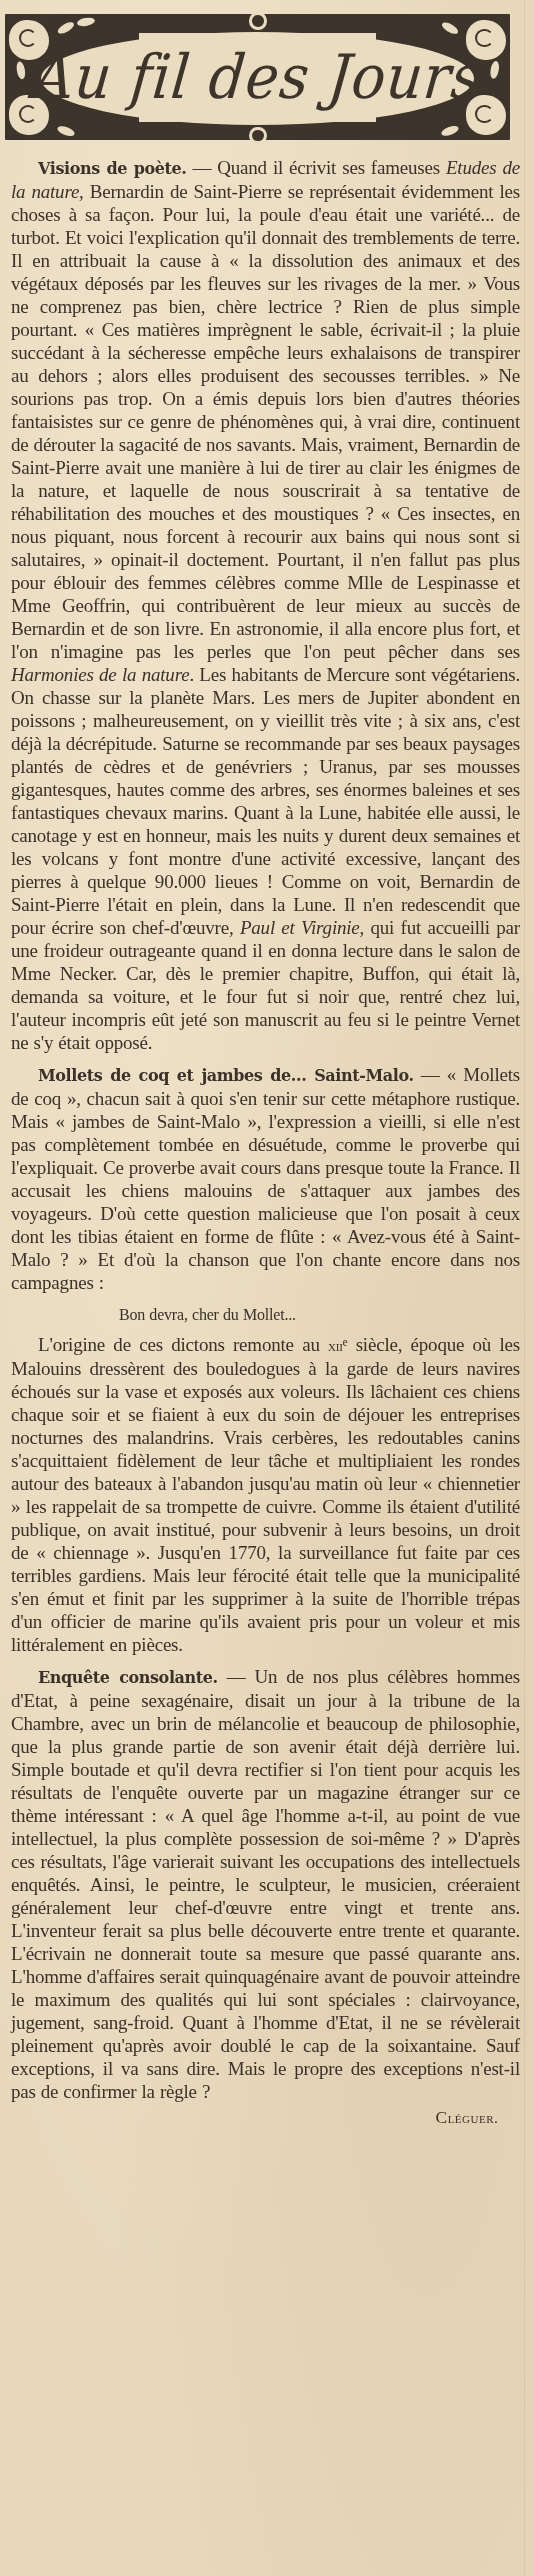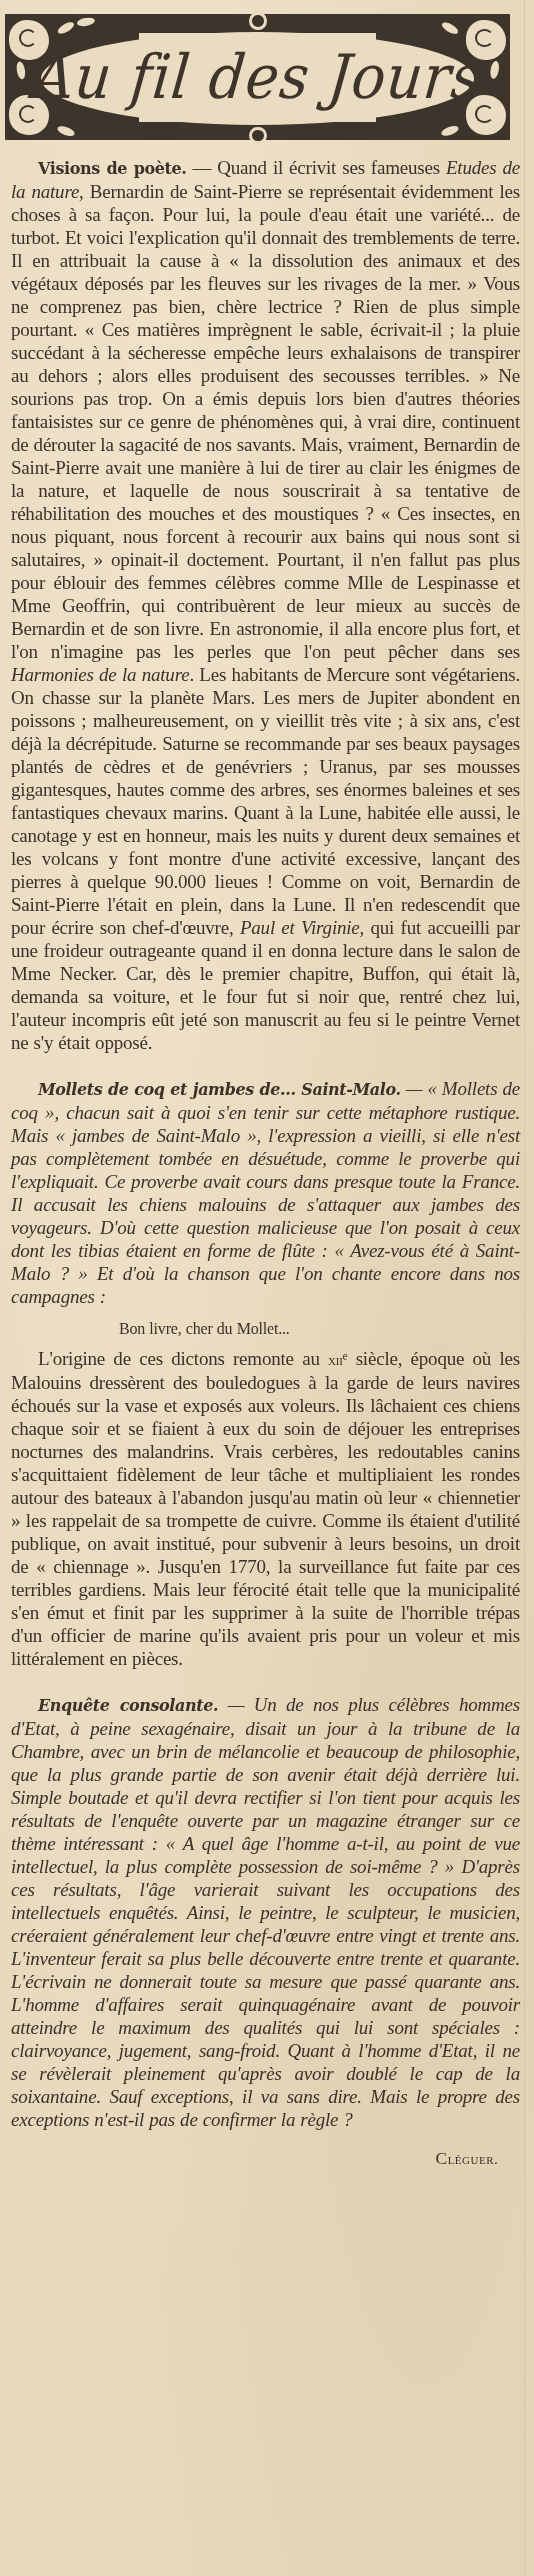--- a/index.html
+++ b/index.html
@@ -75,37 +75,37 @@
       margin: 0;
       font-size: 19px;
       line-height: 23px;
       text-align: justify;
       text-align-last: left;
       hyphens: manual;
       letter-spacing: -0.2px;
       word-spacing: 0.5px;
     }
     .para.indent { text-indent: 27px; }
-    .para.gap-before { margin-top: 23px; font-style: italic; }
+    .para.gap-before { margin-top: 9px; }
     .run-bold {
       font-family: "DejaVu Serif", serif;
       font-weight: bold;
       font-size: 16px;
       letter-spacing: -0.4px;
     }
     .run-italic { font-style: italic; }
     .run-smallcaps { font-variant: small-caps; font-size: 15.5px; }
     .verse {
       margin: 9.3px 0 7.2px 0;
       padding-left: 108px;
       font-size: 16px;
       line-height: 23px;
     }
     .signature {
-      margin-top: 17px;
+      margin-top: 4px;
       text-align: right;
       padding-right: 21.6px;
       font-size: 15.5px;
       line-height: 20.6px;
       letter-spacing: 0.5px;
     }
     .signature .cap { font-size: 17.5px; }
     .fold-line {
       position: absolute; top: 0; right: 9.3px; width: 0.5px; height: 2661px;
       background: rgba(120,95,60,0.12);
@@ -139,21 +139,21 @@
 </div>
 
 <div class="fold-line"></div>
 
 <div class="article" id="article">
     <section>
       <p class="para indent"><span class="run-bold">Visions de poète.</span><span class="run-plain"> — Quand il écrivit ses fameuses </span><span class="run-italic">Etudes de la nature</span><span class="run-plain">, Bernardin de Saint-Pierre se représentait évidemment les choses à sa façon. Pour lui, la poule d'eau était une variété... de turbot. Et voici l'explication qu'il donnait des tremblements de terre. Il en attribuait la cause à « la dissolution des animaux et des végétaux déposés par les fleuves sur les rivages de la mer. » Vous ne comprenez pas bien, chère lectrice ? Rien de plus simple pourtant. « Ces matières imprègnent le sable, écrivait-il ; la pluie succédant à la sécheresse empêche leurs exhalaisons de transpirer au dehors ; alors elles produisent des secousses terribles. » Ne sourions pas trop. On a émis depuis lors bien d'autres théories fantaisistes sur ce genre de phénomènes qui, à vrai dire, continuent de dérouter la sagacité de nos savants. Mais, vraiment, Bernardin de Saint-Pierre avait une manière à lui de tirer au clair les énigmes de la nature, et laquelle de nous souscrirait à sa tentative de réhabilitation des mouches et des moustiques ? « Ces insectes, en nous piquant, nous forcent à recourir aux bains qui nous sont si salutaires, » opinait-il doctement. Pourtant, il n'en fallut pas plus pour éblouir des femmes célèbres comme Mlle de Lespinasse et Mme Geoffrin, qui contribuèrent de leur mieux au succès de Bernardin et de son livre. En astronomie, il alla encore plus fort, et l'on n'imagine pas les perles que l'on peut pêcher dans ses </span><span class="run-italic">Harmonies de la nature</span><span class="run-plain">. Les habitants de Mercure sont végétariens. On chasse sur la planète Mars. Les mers de Jupiter abondent en poissons ; malheureusement, on y vieillit très vite ; à six ans, c'est déjà la décrépitude. Saturne se recommande par ses beaux paysages plantés de cèdres et de genévriers ; Uranus, par ses mousses gigantesques, hautes comme des arbres, ses énormes baleines et ses fantastiques chevaux marins. Quant à la Lune, habitée elle aussi, le canotage y est en honneur, mais les nuits y durent deux semaines et les volcans y font montre d'une activité excessive, lançant des pierres à quelque 90.000 lieues ! Comme on voit, Bernardin de Saint-Pierre l'était en plein, dans la Lune. Il n'en redescendit que pour écrire son chef-d'œuvre, </span><span class="run-italic">Paul et Virginie</span><span class="run-plain">, qui fut accueilli par une froideur outrageante quand il en donna lecture dans le salon de Mme Necker. Car, dès le premier chapitre, Buffon, qui était là, demanda sa voiture, et le four fut si noir que, rentré chez lui, l'auteur incompris eût jeté son manuscrit au feu si le peintre Vernet ne s'y était opposé.</span></p>
     </section>
     <section>
       <p class="para indent gap-before"><span class="run-bold">Mollets de coq et jambes de... Saint-Malo.</span><span class="run-plain"> — « Mollets de coq », chacun sait à quoi s'en tenir sur cette métaphore rustique. Mais « jambes de Saint-Malo », l'expression a vieilli, si elle n'est pas complètement tombée en désuétude, comme le proverbe qui l'expliquait. Ce proverbe avait cours dans presque toute la France. Il accusait les chiens malouins de s'attaquer aux jambes des voyageurs. D'où cette question malicieuse que l'on posait à ceux dont les tibias étaient en forme de flûte : « Avez-vous été à Saint-Malo ? » Et d'où la chanson que l'on chante encore dans nos campagnes :</span></p>
-      <p class="para verse"><span class="run-plain">Bon livre, cher du Mollet...</span></p>
+      <p class="para verse"><span class="run-plain">Bon devra, cher du Mollet...</span></p>
       <p class="para indent"><span class="run-plain">L'origine de ces dictons remonte au </span><span class="run-smallcaps">xii</span><span class="run-plain">ᵉ siècle, époque où les Malouins dressèrent des bouledogues à la garde de leurs navires échoués sur la vase et exposés aux voleurs. Ils lâchaient ces chiens chaque soir et se fiaient à eux du soin de déjouer les entreprises nocturnes des malandrins. Vrais cerbères, les redoutables canins s'acquittaient fidèlement de leur tâche et multipliaient les rondes autour des bateaux à l'abandon jusqu'au matin où leur « chiennetier » les rappelait de sa trompette de cuivre. Comme ils étaient d'utilité publique, on avait institué, pour subvenir à leurs besoins, un droit de « chiennage ». Jusqu'en 1770, la surveillance fut faite par ces terribles gardiens. Mais leur férocité était telle que la municipalité s'en émut et finit par les supprimer à la suite de l'horrible trépas d'un officier de marine qu'ils avaient pris pour un voleur et mis littéralement en pièces.</span></p>
     </section>
     <section>
       <p class="para indent gap-before"><span class="run-bold">Enquête consolante.</span><span class="run-plain"> — Un de nos plus célèbres hommes d'Etat, à peine sexagénaire, disait un jour à la tribune de la Chambre, avec un brin de mélancolie et beaucoup de philosophie, que la plus grande partie de son avenir était déjà derrière lui. Simple boutade et qu'il devra rectifier si l'on tient pour acquis les résultats de l'enquête ouverte par un magazine étranger sur ce thème intéressant : « A quel âge l'homme a-t-il, au point de vue intellectuel, la plus complète possession de soi-même ? » D'après ces résultats, l'âge varierait suivant les occupations des intellectuels enquêtés. Ainsi, le peintre, le sculpteur, le musicien, créeraient généralement leur chef-d'œuvre entre vingt et trente ans. L'inventeur ferait sa plus belle découverte entre trente et quarante. L'écrivain ne donnerait toute sa mesure que passé quarante ans. L'homme d'affaires serait quinquagénaire avant de pouvoir atteindre le maximum des qualités qui lui sont spéciales : clairvoyance, jugement, sang-froid. Quant à l'homme d'Etat, il ne se révèlerait pleinement qu'après avoir doublé le cap de la soixantaine. Sauf exceptions, il va sans dire. Mais le propre des exceptions n'est-il pas de confirmer la règle ?</span></p>
     </section>
     <div class="signature"><span class="cap">C</span><span style="font-variant: small-caps;">léguer.</span></div>
   </div>
 
 
 </body></html>

